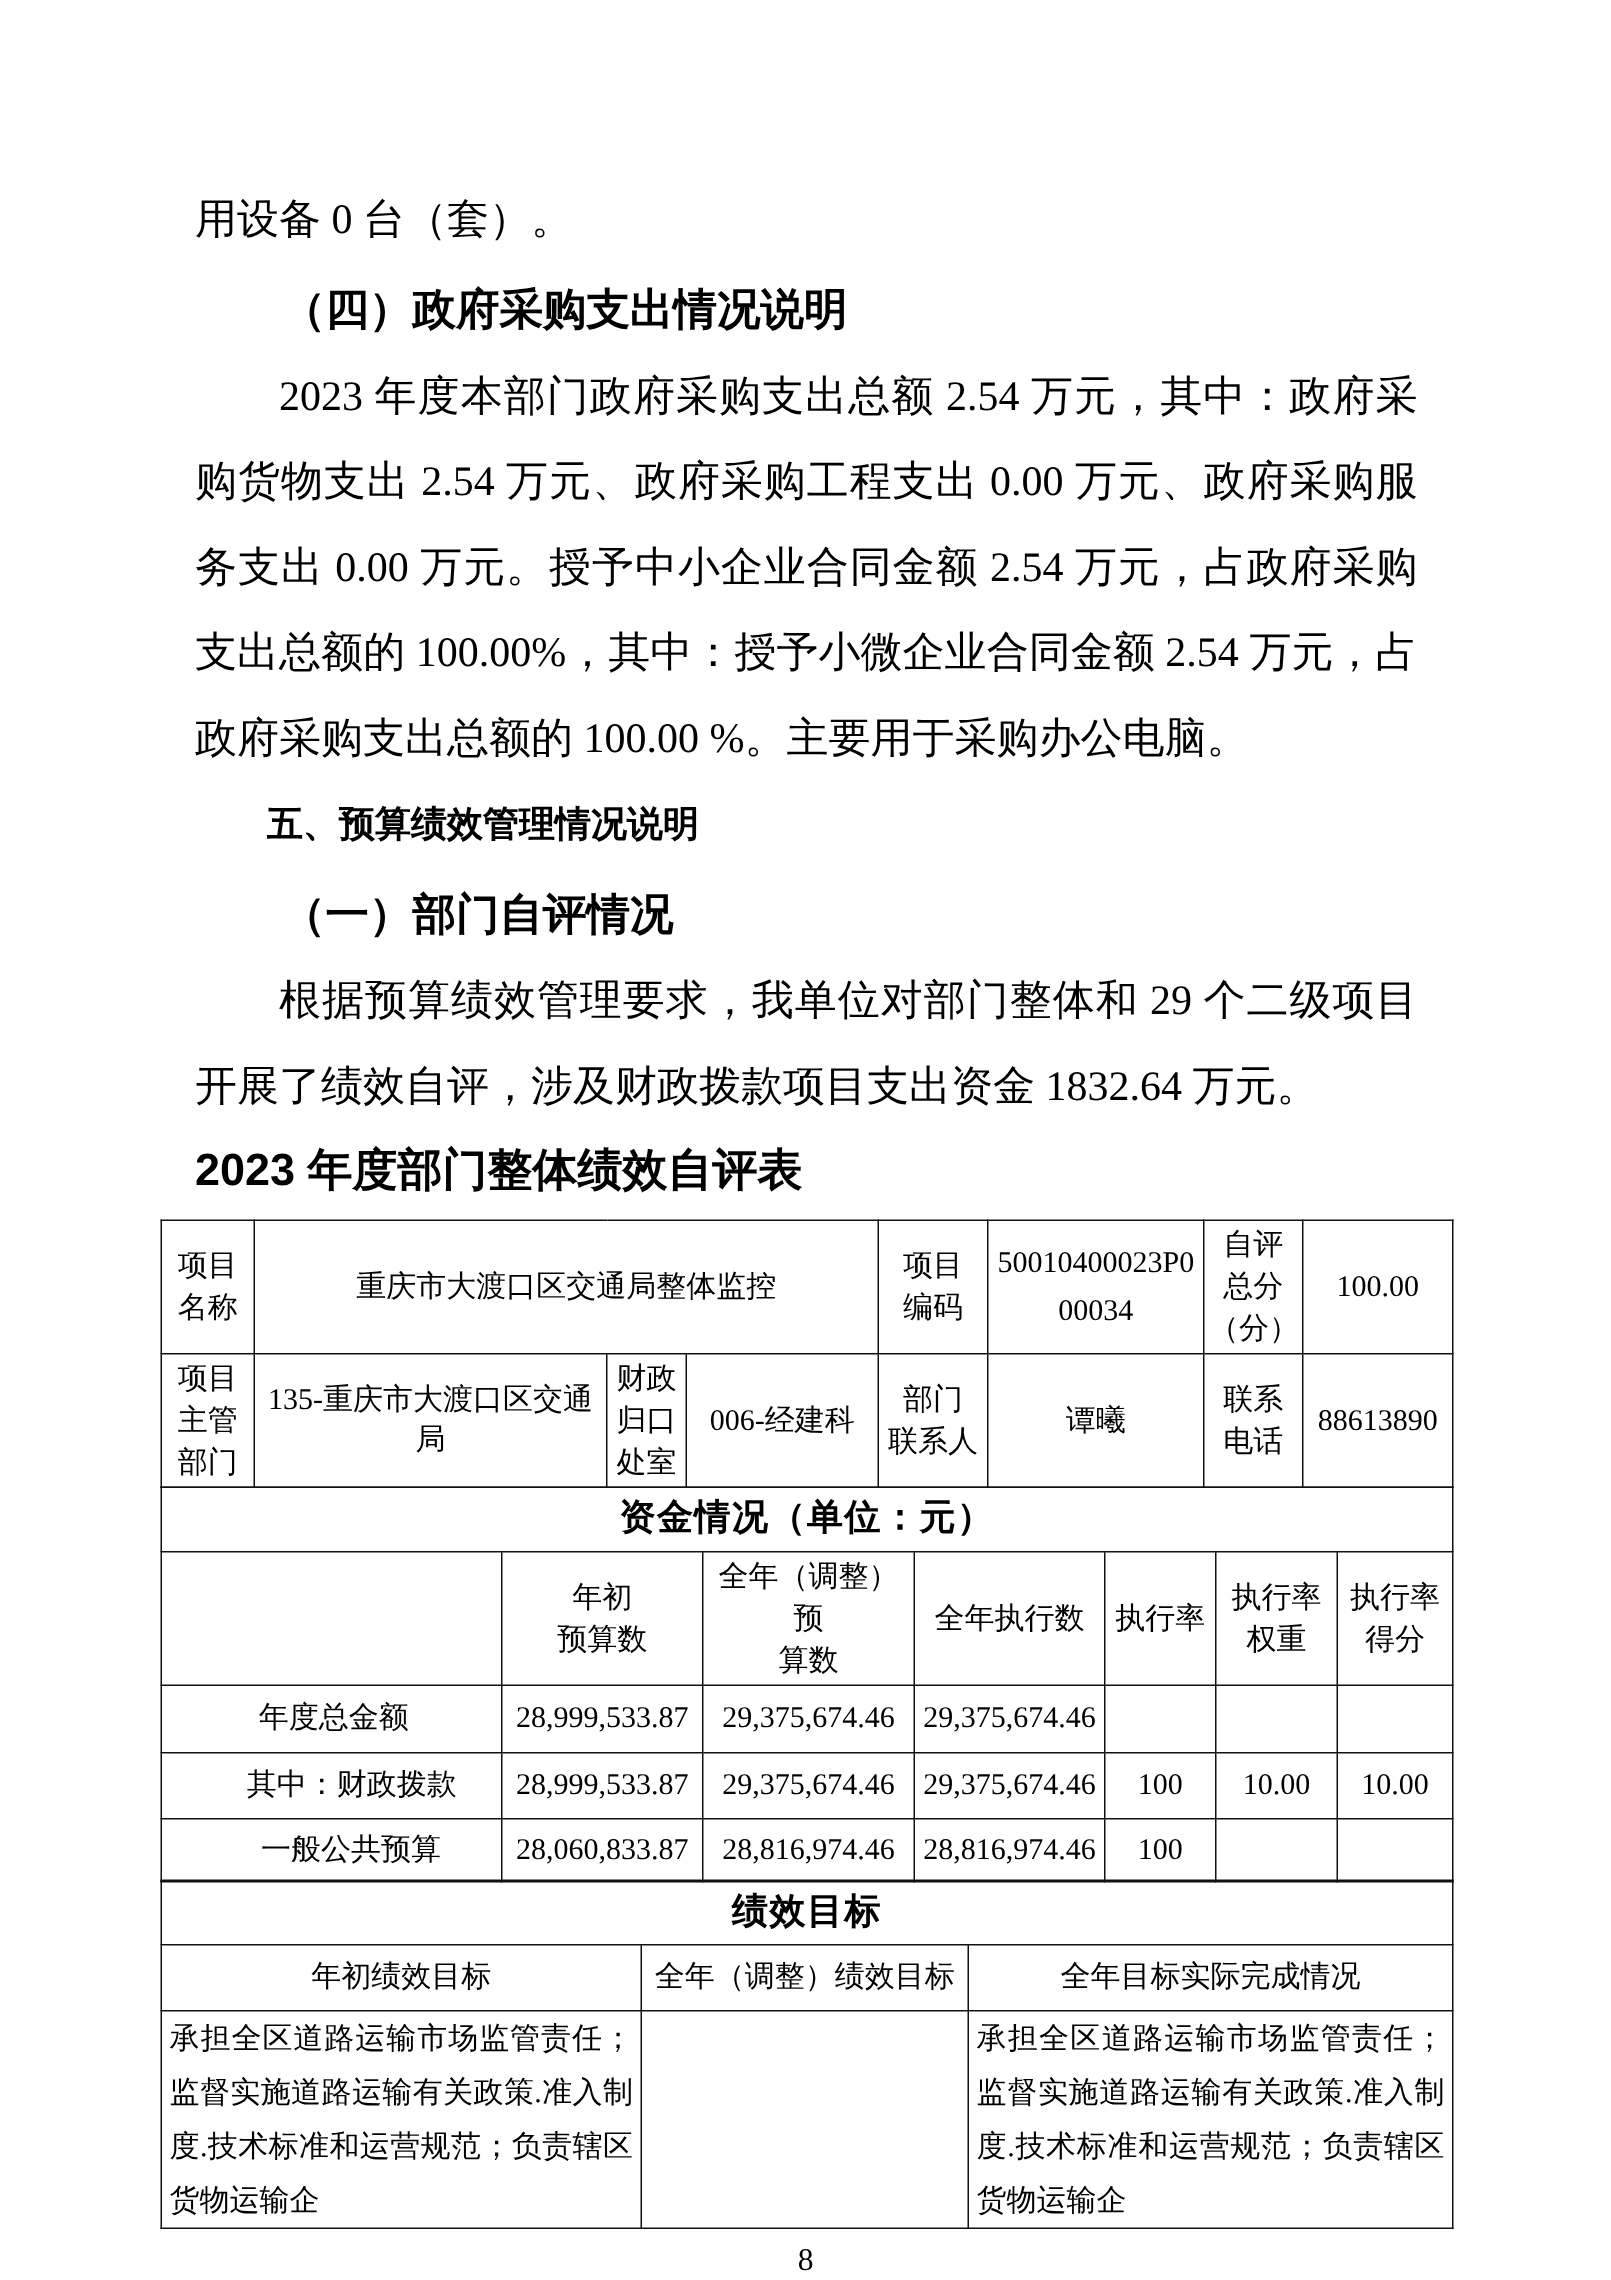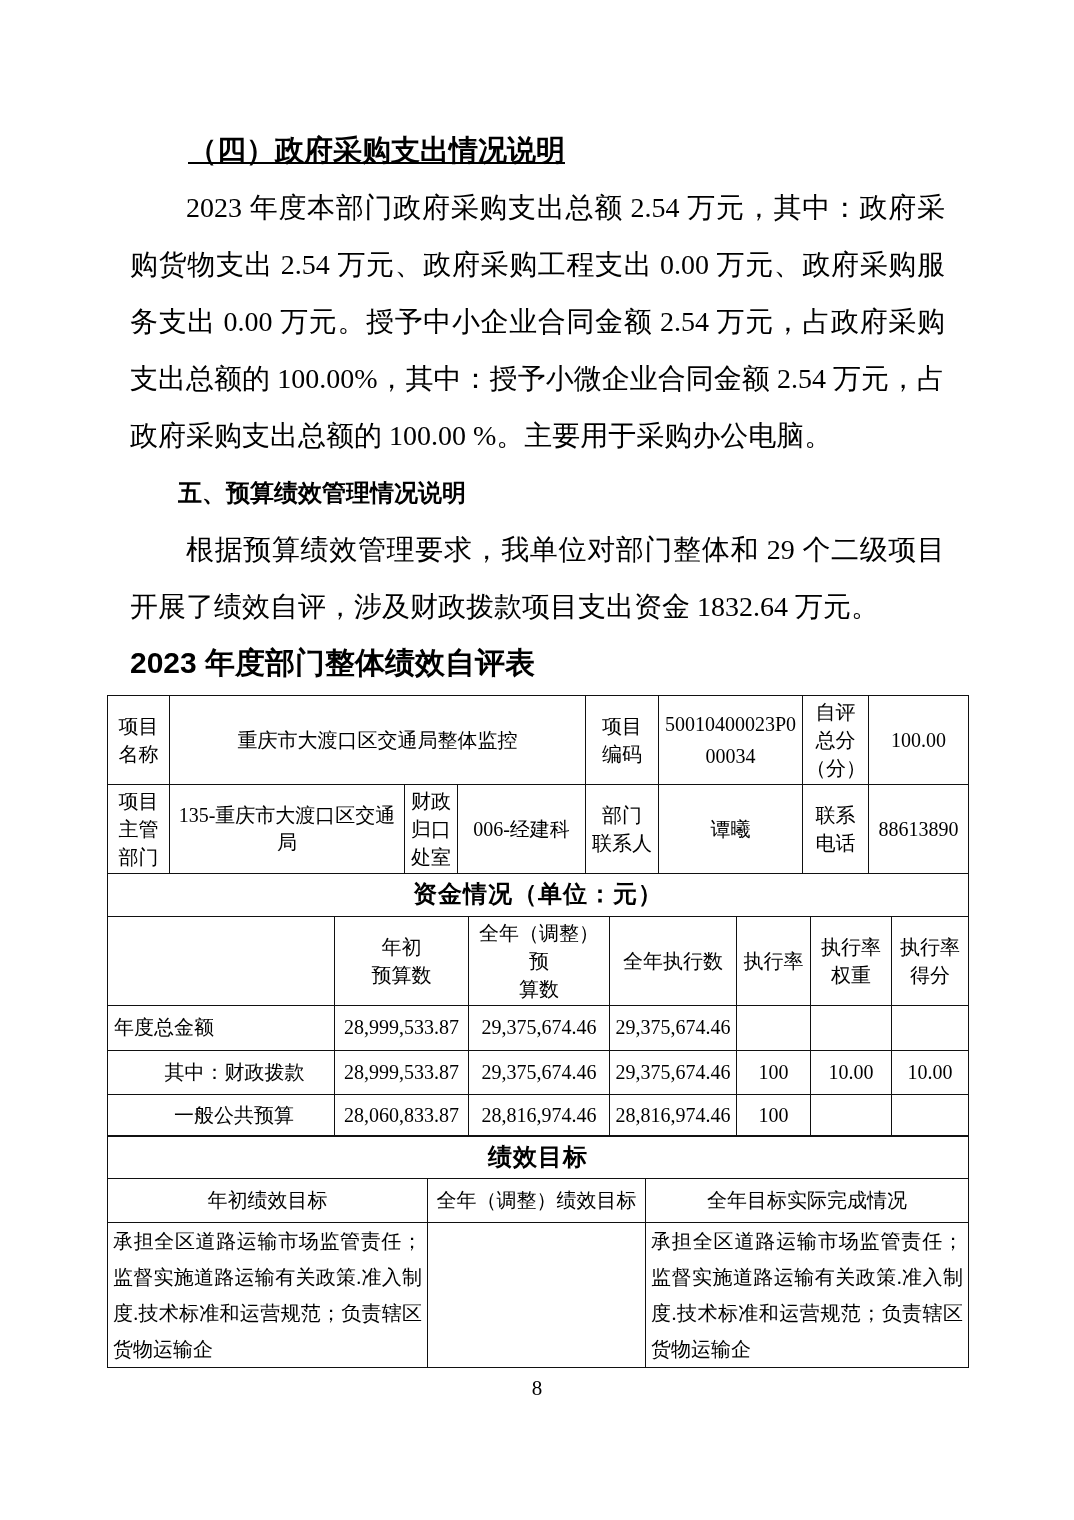--- a/index.html
+++ b/index.html
@@ -33,21 +33,20 @@
     text-align: justify;
     text-indent: 2em;
   }
   .h-kai {
     font-size: 29px;
     line-height: 57px;
     font-weight: 700;
     text-indent: 2em;
     margin-top: 4px;
     font-family: "Liberation Serif", "DejaVu Serif", serif;
-    text-decoration: underline;
   }
   .h-hei {
     font-size: 24px;
     line-height: 57px;
     font-weight: 700;
     text-indent: 2em;
     font-family: "Liberation Sans", "DejaVu Sans", sans-serif;
   }
   .table-title {
     font-size: 30px;
@@ -79,21 +78,21 @@
   }
   td.lbl { white-space: pre-line; line-height: 1.4; }
   td.num { font-family: "Liberation Serif", "DejaVu Serif", serif; }
   td.code { word-break: break-all; line-height: 1.6; }
   td.sec {
     font-weight: 700;
     font-size: 24px;
     font-family: "Liberation Sans", "DejaVu Sans", sans-serif;
     letter-spacing: 1px;
   }
-  td.left { text-align: left; padding-left: 6px; margin-top: 33px; }
+  td.left { text-align: center; padding-left: 6px; margin-top: 33px; }
   td.ind1 { text-align: center; padding-left: 30px; }
   td.ind2 { text-align: left; padding-left: 66px; }
   td.goal {
     vertical-align: top;
     text-align: justify;
     line-height: 36px;
     padding: 0 5px;
   }
   tr.r-info td { height: 87px; }
   tr.r-sec td { height: 43px; }
@@ -108,23 +107,25 @@
     font-size: 21px;
     margin-top: 8px;
     font-family: "Liberation Serif", "DejaVu Serif", serif;
   }
 </style>
 </head>
 <body>
 
 <div class="page">
   <div class="content">
+    <p class="body-line">用设备 0 台（套）。</p>
     <p class="h-kai">（四）政府采购支出情况说明</p>
     <p class="para">2023 年度本部门政府采购支出总额 2.54 万元，其中：政府采购货物支出 2.54 万元、政府采购工程支出 0.00 万元、政府采购服务支出 0.00 万元。授予中小企业合同金额 2.54 万元，占政府采购支出总额的 100.00%，其中：授予小微企业合同金额 2.54 万元，占政府采购支出总额的 100.00 %。主要用于采购办公电脑。</p>
     <p class="h-hei">五、预算绩效管理情况说明</p>
+    <p class="h-kai">（一）部门自评情况</p>
     <p class="para">根据预算绩效管理要求，我单位对部门整体和 29 个二级项目开展了绩效自评，涉及财政拨款项目支出资金 1832.64 万元。</p>
     <p class="table-title">2023 年度部门整体绩效自评表</p>
   </div>
 
   <div class="table-wrap">
 
     <table>
       <colgroup>
         <col style="width:62px">
           <col style="width:235px">

